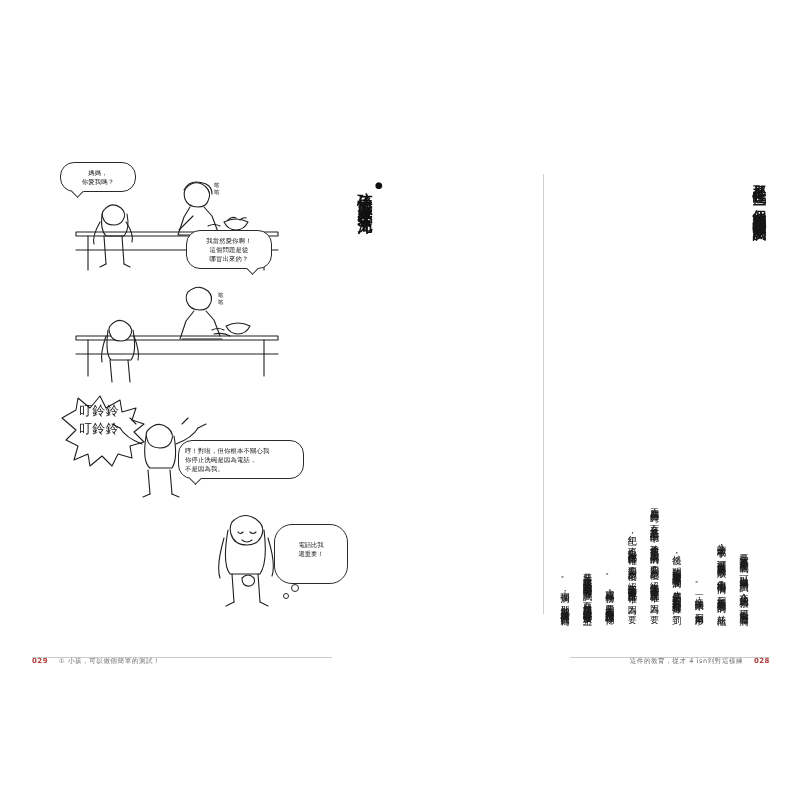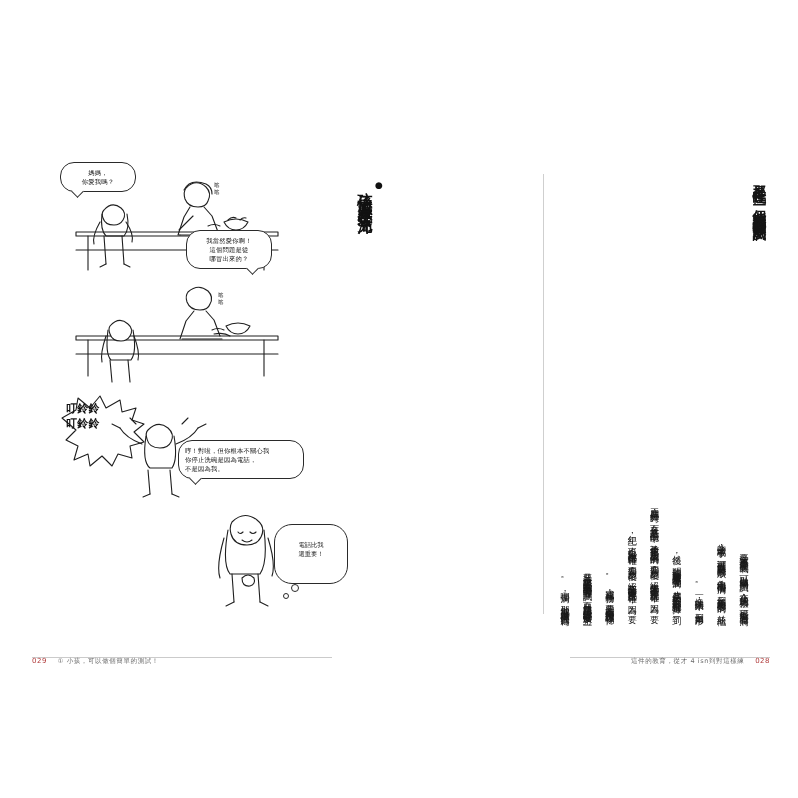--- a/index.html
+++ b/index.html
@@ -117,20 +117,21 @@
     bottom: 6px;
     font-size: 6.5px;
     color: #6d6d6d;
     letter-spacing: 0.6px;
     white-space: nowrap;
   }
   .footer .pg {
     color: #b03a3a;
     font-size: 7px;
     letter-spacing: 0.5px;
+    font-weight: bold;
   }
   .footer-rule {
     position: absolute;
     bottom: 14px;
     height: 1px;
     background: #cbcbcb;
   }
 
   
   .panel { position: absolute; }
@@ -174,24 +175,24 @@
     position: absolute;
     border: 1.1px solid #2a2a2a;
     border-radius: 50%;
     background: #fff;
   }
   .thought .dot1 { width: 6px; height: 6px; left: 16px; bottom: -9px; }
   .thought .dot2 { width: 4px; height: 4px; left: 8px;  bottom: -16px; }
 
   .shout {
     position: absolute;
-    font-size: 11px;
-    font-weight: bold;
+    font-size: 13px;
+    font-weight: normal;
     line-height: 1.35;
-    text-align: left;
+    text-align: center;
     color: #111;
     white-space: pre-line;
     letter-spacing: 0.3px;
   }
 
   .sfx {
     position: absolute;
     font-size: 5.6px;
     color: #333;
     letter-spacing: 0.4px;

